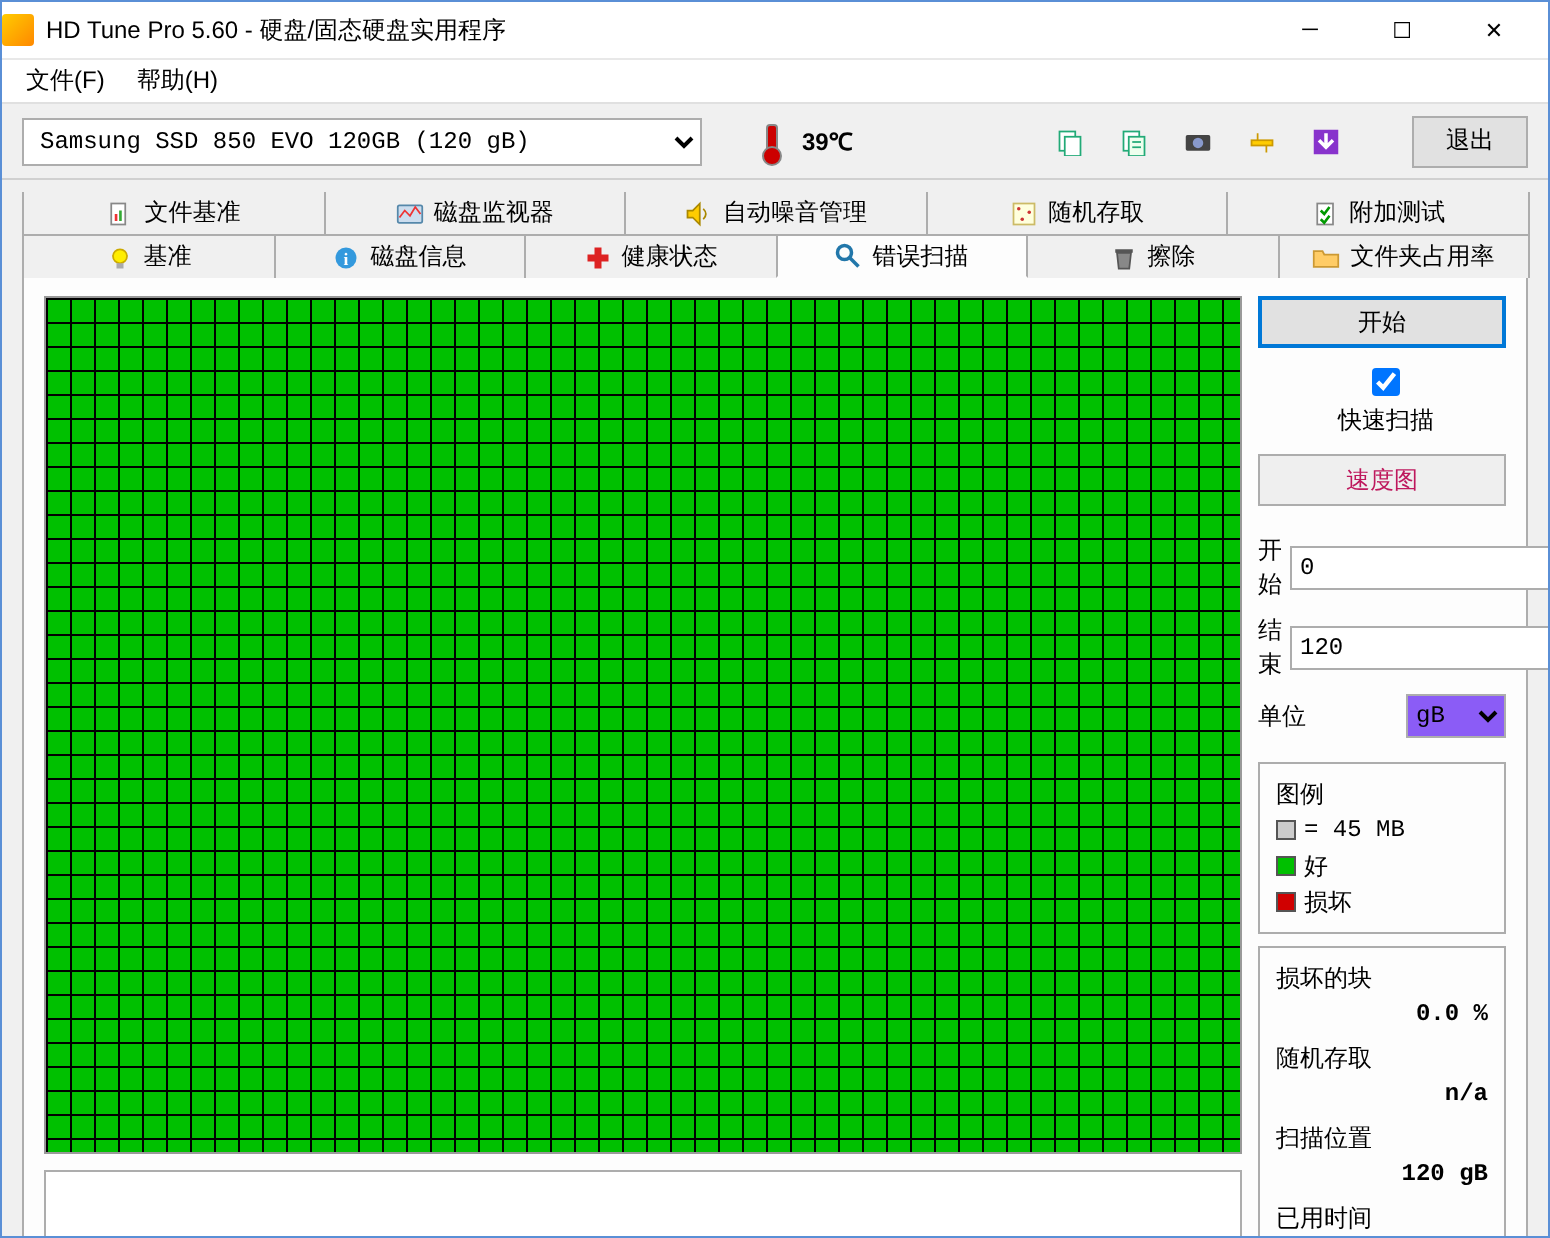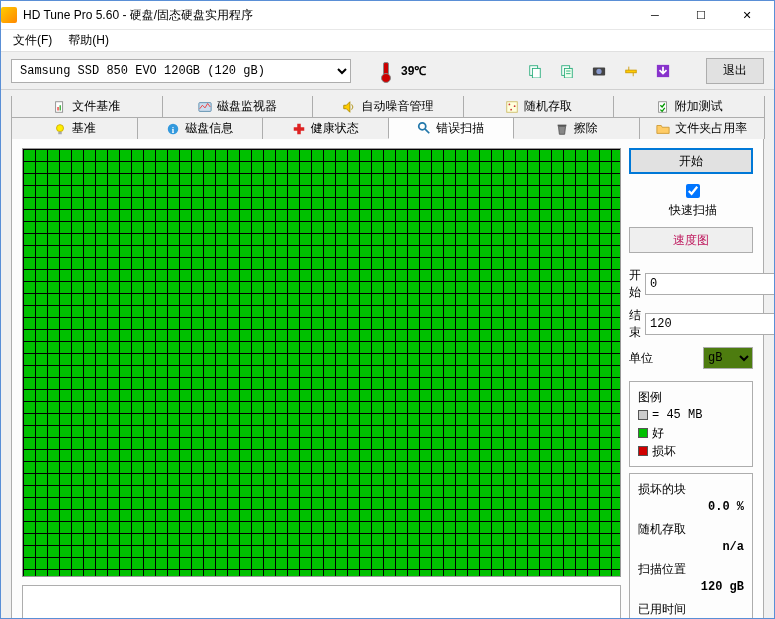--- a/index.html
+++ b/index.html
@@ -161,21 +161,21 @@
   .paramrow { display:flex; align-items:center; gap:4px; }
   .paramrow label { width: 30px; }
   .paramrow .numwrap {
     flex:1; display:flex; border:1px solid #adadad; height:22px; background:#fff;
   }
   .paramrow .numwrap input {
     flex:1; border:none; padding:0 4px; font-family: "Courier New", monospace; font-size:12px;
     min-width:0;
   }
   .unitsel {
-    width:50px; height:22px; border:1px solid #adadad; background:#4d7c0f;
+    width:50px; height:22px; border:1px solid #adadad; background:#8b5cf6;
     font-family:"Courier New",monospace; font-size:12px;
   }
   .legendbox, .statsbox {
     border: 1px solid #adadad;
     padding: 6px 8px;
     font-size: 12px;
     line-height: 1.5;
   }
   .legrow { display:flex; align-items:center; gap:4px; }
   .legsw { width:10px; height:10px; border:1px solid #555; }

